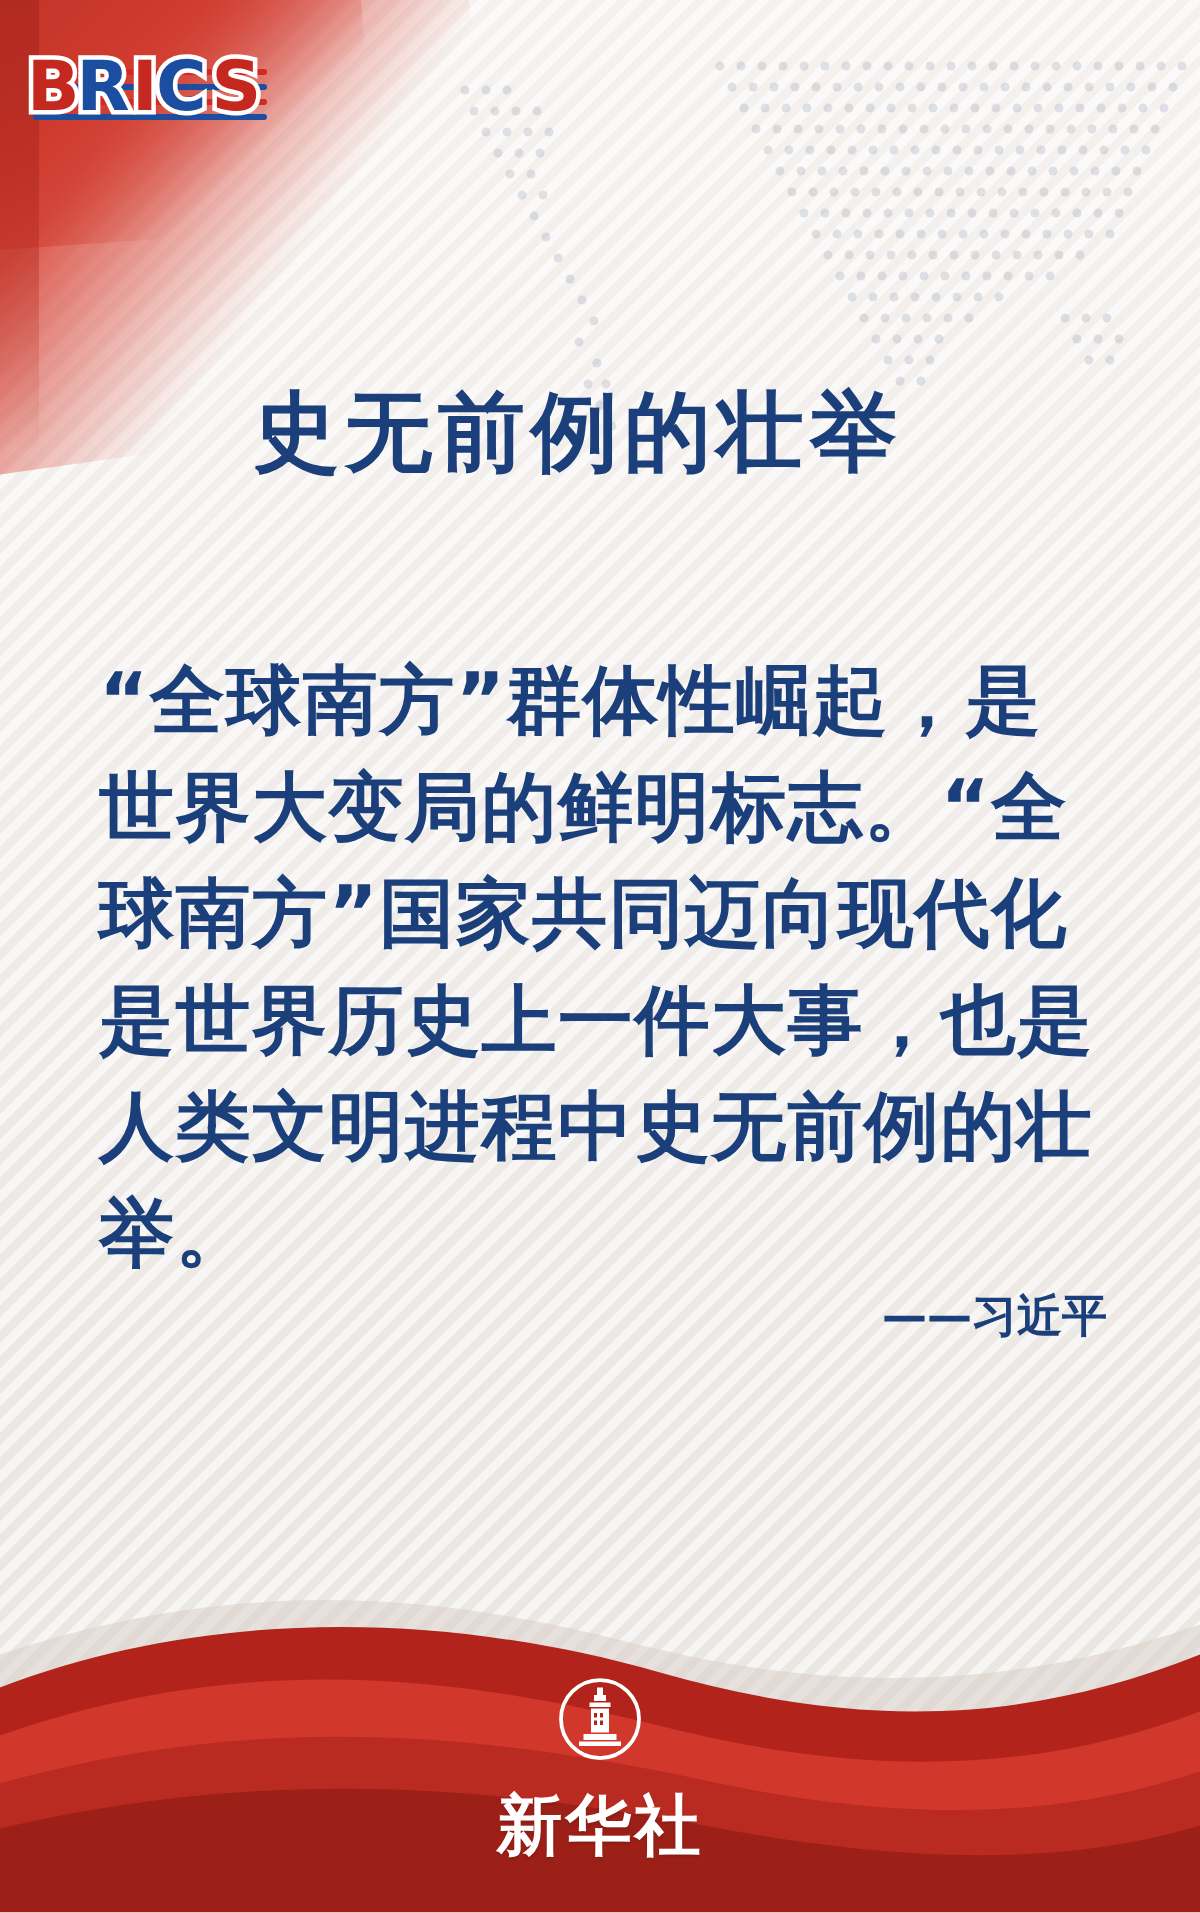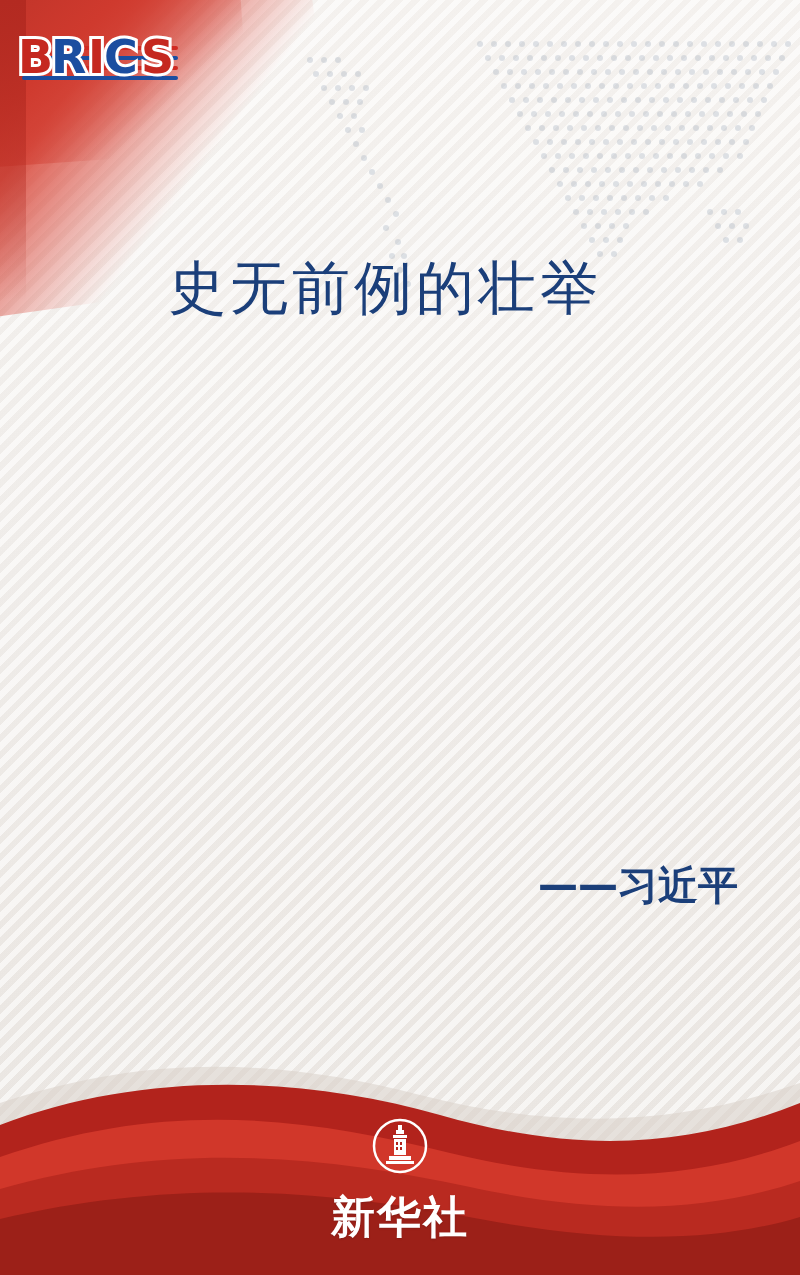--- a/index.html
+++ b/index.html
@@ -92,21 +92,21 @@
     width: 210px;
     height: 62px;
   }
 
   
   .headline {
     position: absolute;
     left: 168px;
     top: 215px;
     font-size: 58px;
-    font-weight: 400;
+    font-weight: 700;
     color: #1b3f7a;
     letter-spacing: 4px;
     line-height: 1.2;
     font-family: "DejaVu Sans", "Liberation Sans", sans-serif;
   }
   .quote {
     position: absolute;
     left: 66px;
     top: 382px;
     width: 672px;
@@ -119,21 +119,21 @@
     font-family: "DejaVu Sans", "Liberation Sans", sans-serif;
   }
   .attribution {
     position: absolute;
     right: 62px;
     top: 855px;
     width: 640px;
     text-align: right;
     color: #1b3f7a;
     font-weight: 700;
-    font-size: 40px;
+    font-size: 30px;
     line-height: 1.52;
     font-family: "DejaVu Sans", "Liberation Sans", sans-serif;
   }
   .attribution .line { display: block; }
 
   
   .xinhua {
     position: absolute;
     left: 0;
     right: 0;
@@ -461,20 +461,21 @@
       <text x="0" y="45" fill="#c5281f" stroke="#ffffff" stroke-width="6" paint-order="stroke">B</text>
       <text x="33" y="45" fill="#1b4ea0" stroke="#ffffff" stroke-width="6" paint-order="stroke">R</text>
       <text x="70" y="45" fill="#c5281f" stroke="#ffffff" stroke-width="6" paint-order="stroke">I</text>
       <text x="86" y="45" fill="#1b4ea0" stroke="#ffffff" stroke-width="6" paint-order="stroke">C</text>
       <text x="123" y="45" fill="#c5281f" stroke="#ffffff" stroke-width="6" paint-order="stroke">S</text>
     </g>
   </svg>
 
   <h1 class="headline">史无前例的壮举</h1>
 
+  <p class="quote">“全球南方”群体性崛起，是世界大变局的鲜明标志。“全球南方”国家共同迈向现代化是世界历史上一件大事，也是人类文明进程中史无前例的壮举。</p>
 
   <div class="attribution">
     <span class="line">——习近平</span>
   </div>
 
   <div class="xinhua">
     <svg class="xinhua-mark" viewBox="0 0 56 56" aria-hidden="true">
       <circle cx="28" cy="28" r="26" fill="none" stroke="#ffffff" stroke-width="2.5"></circle>
       <rect x="24" y="12" width="8" height="4" fill="#ffffff"></rect>
       <rect x="26" y="7" width="4" height="5" fill="#ffffff"></rect>

